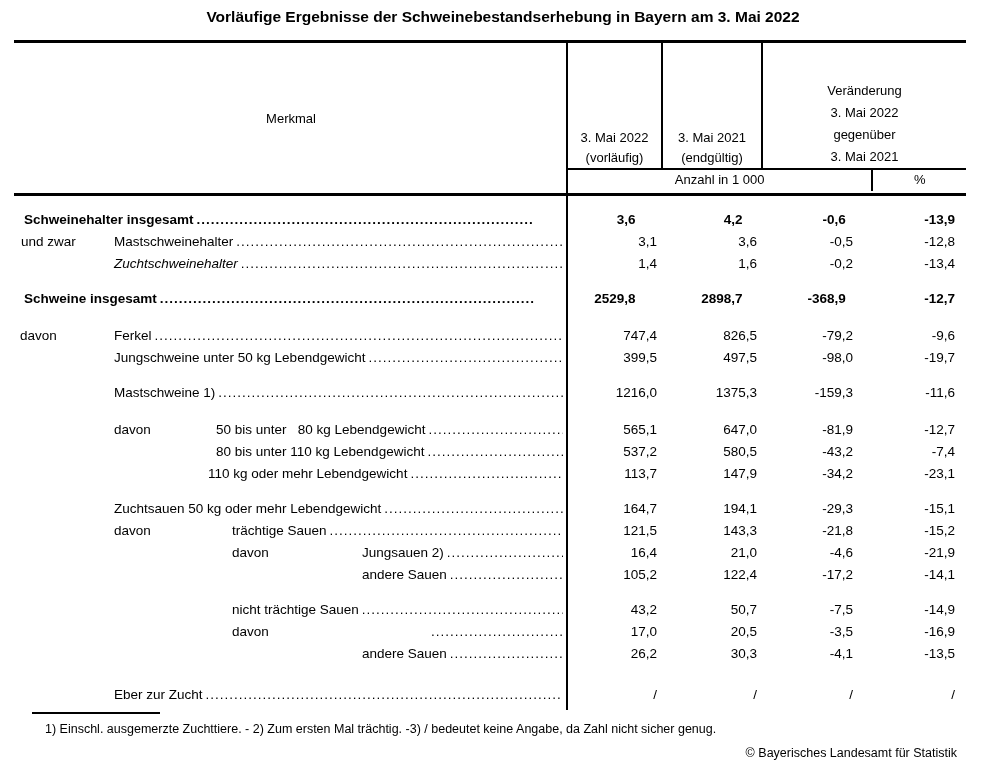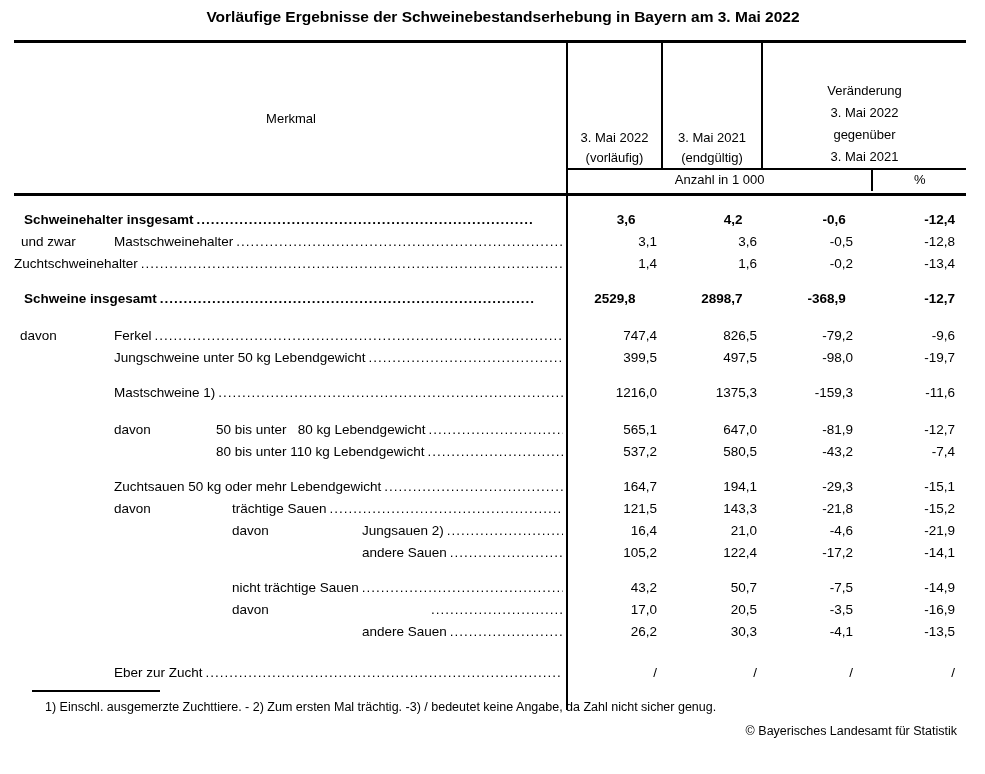--- a/index.html
+++ b/index.html
@@ -143,37 +143,37 @@
   <div class="body">
       <div class="row bold">
     <div class="label-cell">
       <span class="qual" style="left: 0px;"></span>
       <span class="item" style="margin-left: 10px;">Schweinehalter insgesamt</span>
       <span class="leader"></span>
     </div>
     <div class="num c1">3,6</div>
     <div class="num c2">4,2</div>
     <div class="num c3">-0,6</div>
-    <div class="num c4">-12,4</div>
+    <div class="num c4">-13,9</div>
   </div>
       <div class="row">
     <div class="label-cell">
       <span class="qual" style="left: 7px;">und zwar</span>
       <span class="item" style="margin-left: 100px;">Mastschweinehalter</span>
       <span class="leader"></span>
     </div>
     <div class="num c1">3,1</div>
     <div class="num c2">3,6</div>
     <div class="num c3">-0,5</div>
     <div class="num c4">-12,8</div>
   </div>
       <div class="row">
     <div class="label-cell">
       <span class="qual" style="left: 0px;"></span>
-      <span class="item" style="">Zuchtschweinehalter</span>
+      <span class="item" style="margin-left: 100px; font-style: italic;">Zuchtschweinehalter</span>
       <span class="leader"></span>
     </div>
     <div class="num c1">1,4</div>
     <div class="num c2">1,6</div>
     <div class="num c3">-0,2</div>
     <div class="num c4">-13,4</div>
   </div>
       <div class="row bold" style="margin-top: 13px;">
     <div class="label-cell">
       <span class="qual" style="left: 0px;"></span>
@@ -232,20 +232,31 @@
       <div class="row">
     <div class="label-cell">
       <span class="qual" style="left: 0px;"></span>
       <span class="item" style="margin-left: 202px;">80 bis unter 110 kg Lebendgewicht</span>
       <span class="leader"></span>
     </div>
     <div class="num c1">537,2</div>
     <div class="num c2">580,5</div>
     <div class="num c3">-43,2</div>
     <div class="num c4">-7,4</div>
+  </div>
+      <div class="row">
+    <div class="label-cell">
+      <span class="qual" style="left: 0px;"></span>
+      <span class="item" style="margin-left: 194px;">110 kg oder mehr Lebendgewicht</span>
+      <span class="leader"></span>
+    </div>
+    <div class="num c1">113,7</div>
+    <div class="num c2">147,9</div>
+    <div class="num c3">-34,2</div>
+    <div class="num c4">-23,1</div>
   </div>
       <div class="row" style="margin-top: 13px;">
     <div class="label-cell">
       <span class="qual" style="left: 0px;"></span>
       <span class="item" style="margin-left: 100px;">Zuchtsauen 50 kg oder mehr Lebendgewicht</span>
       <span class="leader"></span>
     </div>
     <div class="num c1">164,7</div>
     <div class="num c2">194,1</div>
     <div class="num c3">-29,3</div>

